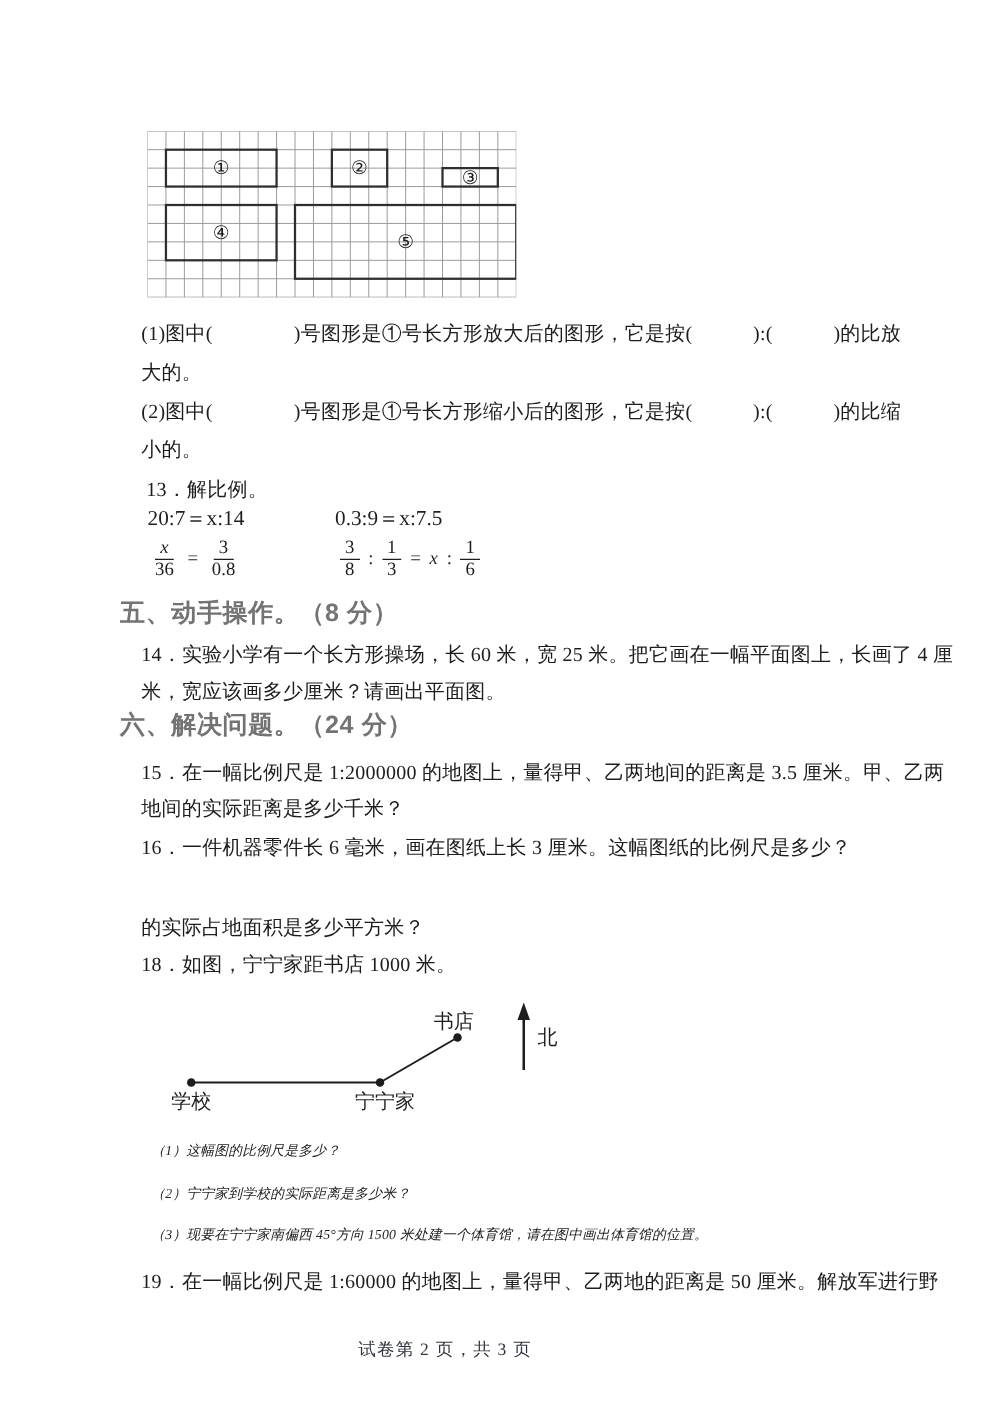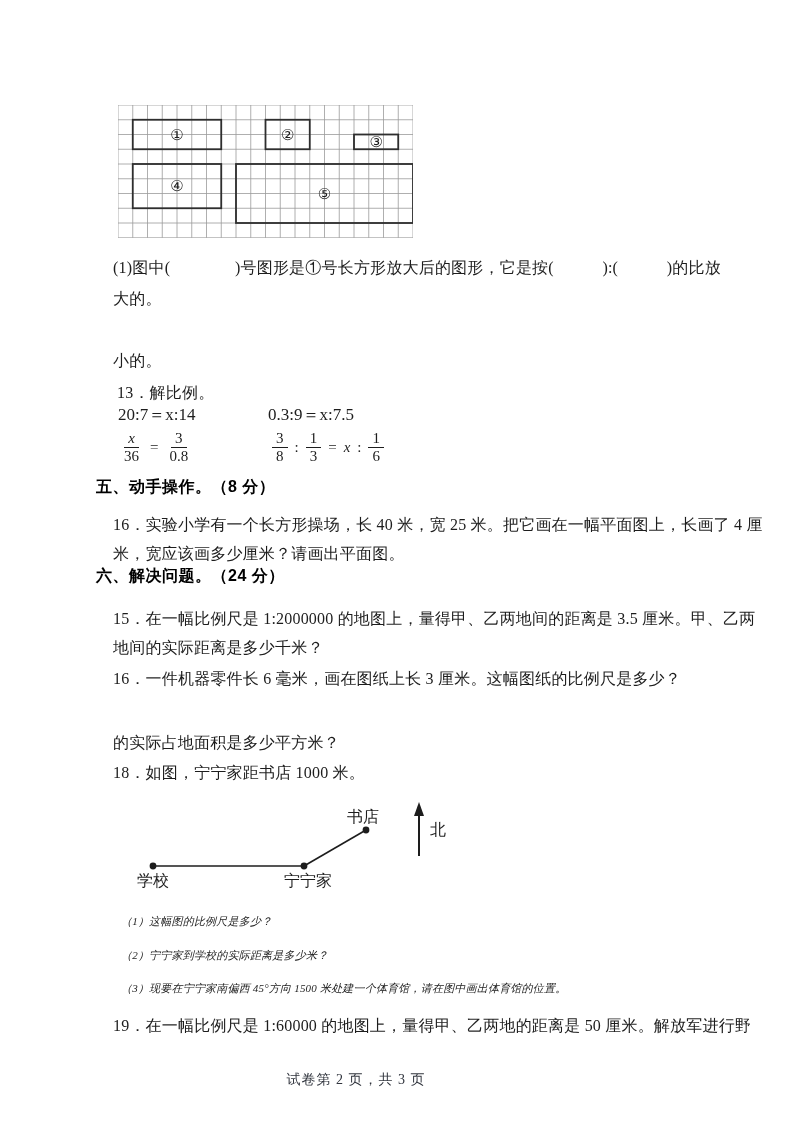--- a/index.html
+++ b/index.html
@@ -3,22 +3,22 @@
 <meta charset="utf-8">
 <style>
   html,body{margin:0;padding:0;background:#ffffff;}
   .page{
     position:relative;width:793px;height:1122px;background:#fff;overflow:hidden;
     font-family:"Liberation Serif","DejaVu Serif",serif;color:#1d1d1d;
   }
   .line{position:absolute;font-size:16px;line-height:20px;white-space:pre;letter-spacing:0.2px;margin-top:8px;}
   .subline{position:absolute;font-size:11px;line-height:20px;white-space:pre;letter-spacing:0.2px;font-style:italic;}
   .hdr{
-    position:absolute;font-size:16px;font-weight:bold;white-space:pre;
-    font-family:"Liberation Sans","DejaVu Sans",sans-serif;color:#000000;letter-spacing:0.5px;
+    position:absolute;font-size:20px;font-weight:bold;white-space:pre;
+    font-family:"Liberation Sans","DejaVu Sans",sans-serif;color:#737373;letter-spacing:0.5px;
   }
   .eq{position:absolute;font-size:17px;white-space:pre;}
   .eqf{position:absolute;display:flex;align-items:center;gap:7px;font-size:15px;}
   .frac{display:inline-flex;flex-direction:column;align-items:center;line-height:1.15;}
   .frac .num{padding:0 4px;border-bottom:1.4px solid #1d1d1d;}
   .frac .den{padding:0 4px;}
   .it{font-style:italic;font-family:"Liberation Serif","DejaVu Serif",serif;}
   .gridfig{position:absolute;left:118px;top:105px;}
   .mapfig{position:absolute;left:108px;top:793px;}
   .footer{position:absolute;left:0;top:1071px;width:712px;text-align:center;
@@ -39,20 +39,21 @@
       <rect x="236" y="29.5" width="44.25" height="14.75" fill="none" stroke="#2e2e2e" stroke-width="1.8"></rect>
       <text x="258.125" y="41.875" text-anchor="middle" font-size="15" fill="#1d1d1d">③</text>
       <rect x="14.75" y="59" width="88.5" height="44.25" fill="none" stroke="#2e2e2e" stroke-width="1.8"></rect>
       <text x="59" y="86.125" text-anchor="middle" font-size="15" fill="#1d1d1d">④</text>
       <rect x="118" y="59" width="177" height="59" fill="none" stroke="#2e2e2e" stroke-width="1.8"></rect>
       <text x="206.5" y="93.5" text-anchor="middle" font-size="15" fill="#1d1d1d">⑤</text>
     </svg>
 
   <div class="line" style="left:113px;top:250px">(1)图中(　　　　)号图形是①号长方形放大后的图形，它是按(　　　):(　　　)的比放</div>
   <div class="line" style="left:113px;top:281px">大的。</div>
+  <div class="line" style="left:113px;top:312px">(2)图中(　　　　)号图形是①号长方形缩小后的图形，它是按(　　　):(　　　)的比缩</div>
   <div class="line" style="left:113px;top:343px">小的。</div>
 
   <div class="line" style="left:117px;top:375px">13．解比例。</div>
   <div class="eq" style="left:118px;top:403px">20:7＝x:14</div>
   <div class="eq" style="left:268px;top:403px">0.3:9＝x:7.5</div>
 
   <div class="eqf" style="left:120px;top:430px">
     <span class="frac">
       <span class="num it">x</span>
       <span class="den">36</span>
@@ -77,21 +78,21 @@
     <span>=</span>
     <span class="it">x</span>
     <span>:</span>
     <span class="frac">
       <span class="num">1</span>
       <span class="den">6</span>
     </span>
   </div>
 
   <div class="hdr" style="left:96px;top:477px">五、动手操作。（8 分）</div>
-  <div class="line" style="left:113px;top:507px">16．实验小学有一个长方形操场，长 40 米，宽 25 米。把它画在一幅平面图上，长画了 4 厘</div>
+  <div class="line" style="left:113px;top:507px">14．实验小学有一个长方形操场，长 60 米，宽 25 米。把它画在一幅平面图上，长画了 4 厘</div>
   <div class="line" style="left:113px;top:536px">米，宽应该画多少厘米？请画出平面图。</div>
 
   <div class="hdr" style="left:96px;top:566px">六、解决问题。（24 分）</div>
   <div class="line" style="left:113px;top:601px">15．在一幅比例尺是 1:2000000 的地图上，量得甲、乙两地间的距离是 3.5 厘米。甲、乙两</div>
   <div class="line" style="left:113px;top:630px">地间的实际距离是多少千米？</div>
   <div class="line" style="left:113px;top:661px">16．一件机器零件长 6 毫米，画在图纸上长 3 厘米。这幅图纸的比例尺是多少？</div>
   <div class="line" style="left:113px;top:725px">的实际占地面积是多少平方米？</div>
   <div class="line" style="left:113px;top:755px">18．如图，宁宁家距书店 1000 米。</div>
 
   <svg class="mapfig" width="350" height="105" viewBox="0 0 350 105">

